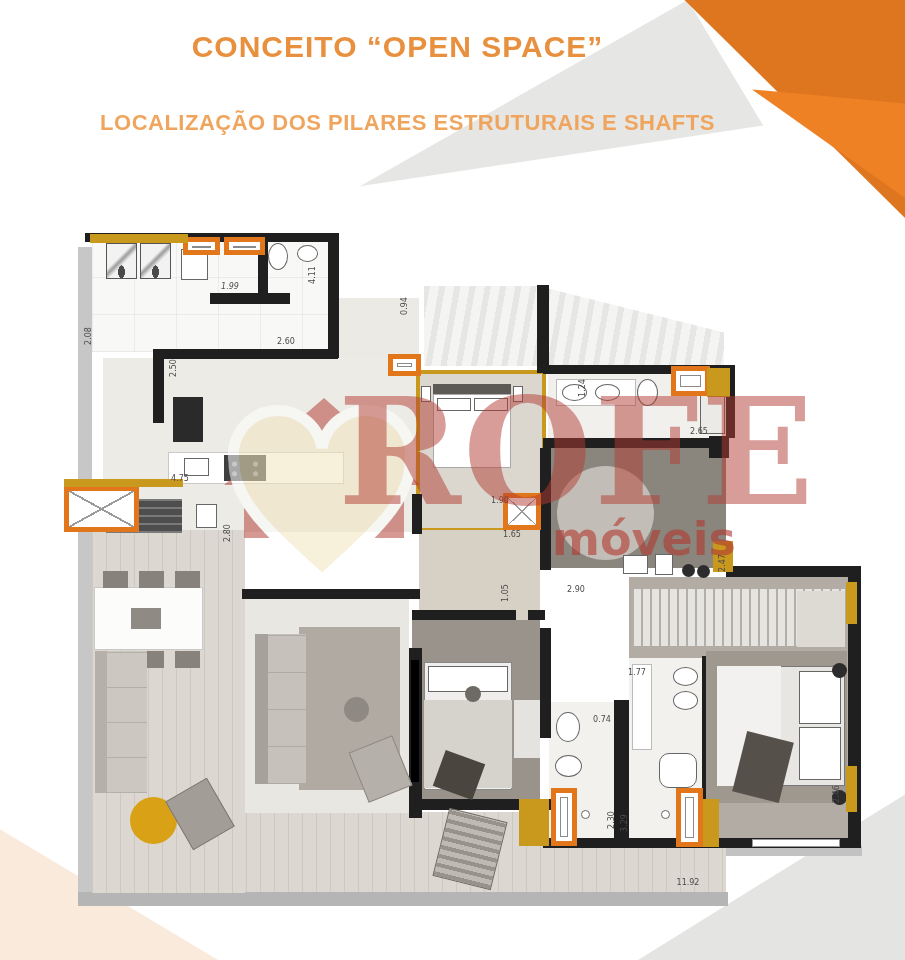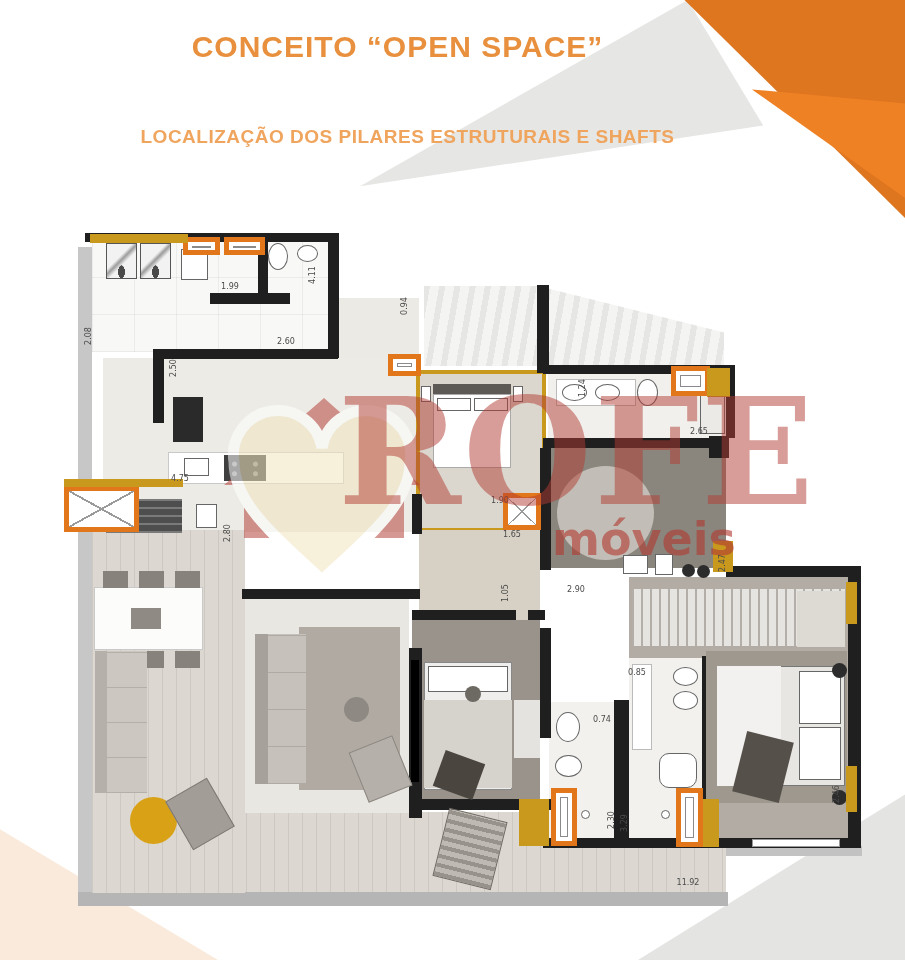--- a/index.html
+++ b/index.html
@@ -16,22 +16,22 @@
   .tri-orange-2{left:752px;top:80px;width:153px;height:118px;background:#ef8125;
     clip-path:polygon(0 8%,100% 20%,100% 100%);}
   .tri-peach{left:0;top:818px;width:218px;height:142px;background:#faeadb;
     clip-path:polygon(0 8%,100% 100%,0 100%);}
   .tri-gray-bot{left:638px;top:780px;width:267px;height:180px;background:#e4e4e2;
     clip-path:polygon(100% 8%,100% 100%,0 100%);}
 
   
   .title{left:0;right:110px;top:30px;text-align:center;font-size:30px;font-weight:bold;
     letter-spacing:1px;color:#e8903e;z-index:4;}
-  .subtitle{left:0;right:90px;top:110px;text-align:center;font-size:19px;font-weight:bold;
-    letter-spacing:0.5px;color:#f0a55f;z-index:4;margin-top:16px;}
+  .subtitle{left:0;right:90px;top:110px;text-align:center;font-size:22px;font-weight:bold;
+    letter-spacing:0.5px;color:#f0a55f;z-index:4;}
 
   
   .legend{left:700px;top:238px;width:175px;height:70px;z-index:4;}
   .legend-swatch-shaft{left:10px;top:4px;width:42px;height:28px;background:#fff;
     border:6px solid #e2761b;}
   .legend-swatch-pilar{left:8px;top:46px;width:50px;height:9px;background:#c9991e;}
   .legend-text{position:absolute;left:70px;font-size:16px;font-weight:bold;
     color:#a79a8b;letter-spacing:0.5px;}
 
   
@@ -248,36 +248,36 @@
         <div class="shaft-bar"></div>
       </div>
       <div class="pilar" style="left: 90px; top: 234px; width: 98px; height: 9px;"></div>
       <div class="pilar" style="left: 64px; top: 479px; width: 119px; height: 8px;"></div>
       <div class="pilar" style="left: 707px; top: 368px; width: 23px; height: 29px;"></div>
       <div class="pilar" style="left: 713px; top: 541px; width: 20px; height: 31px;"></div>
       <div class="pilar" style="left: 846px; top: 582px; width: 11px; height: 42px;"></div>
       <div class="pilar" style="left: 846px; top: 766px; width: 11px; height: 46px;"></div>
       <div class="pilar" style="left: 519px; top: 799px; width: 30px; height: 47px;"></div>
       <div class="pilar" style="left: 703px; top: 799px; width: 16px; height: 48px;"></div>
-      <div class="dim" style="left: 230px; top: 286px; --r: 0deg;">1.99</div>
+      <div class="dim" style="left: 230px; top: 286px; font-style: italic; --r: 0deg;">1.99</div>
       <div class="dim" style="left: 312px; top: 275px; --r: -90deg;">4.11</div>
       <div class="dim" style="left: 88px; top: 336px; --r: -90deg;">2.08</div>
       <div class="dim" style="left: 286px; top: 341px; --r: 0deg;">2.60</div>
       <div class="dim" style="left: 173px; top: 368px; --r: -90deg;">2.50</div>
       <div class="dim" style="left: 404px; top: 306px; --r: -90deg;">0.94</div>
       <div class="dim" style="left: 180px; top: 478px; --r: 0deg;">4.75</div>
       <div class="dim" style="left: 227px; top: 533px; --r: -90deg;">2.80</div>
       <div class="dim" style="left: 500px; top: 500px; --r: 0deg;">1.90</div>
       <div class="dim" style="left: 512px; top: 534px; --r: 0deg;">1.65</div>
       <div class="dim" style="left: 505px; top: 593px; --r: -90deg;">1.05</div>
       <div class="dim" style="left: 576px; top: 589px; --r: 0deg;">2.90</div>
       <div class="dim" style="left: 582px; top: 388px; --r: -90deg;">1.24</div>
       <div class="dim" style="left: 699px; top: 431px; --r: 0deg;">2.65</div>
       <div class="dim" style="left: 722px; top: 563px; --r: -90deg;">2.47</div>
-      <div class="dim" style="left: 637px; top: 672px; --r: 0deg;">0.85</div>
+      <div class="dim" style="left: 637px; top: 672px; --r: 0deg;">1.77</div>
       <div class="dim" style="left: 602px; top: 719px; --r: 0deg;">0.74</div>
       <div class="dim" style="left: 611px; top: 820px; --r: -90deg;">2.30</div>
       <div class="dim" style="left: 624px; top: 823px; --r: -90deg;">3.29</div>
       <div class="dim" style="left: 836px; top: 794px; --r: -90deg;">2.46</div>
       <div class="dim" style="left: 688px; top: 882px; --r: 0deg;">11.92</div>
     </div>
 
   <div class="layer wm">
     <svg class="wm-logo" width="220" height="200" viewBox="0 0 220 200">
       <polygon points="12,97 112,10 148,42 148,24 172,24 172,63 208,97 192,97 192,150 32,150 32,97" fill="#b5453c"></polygon>

